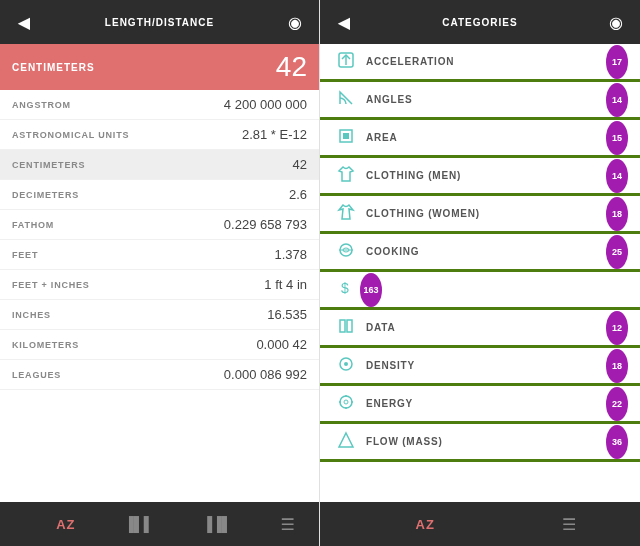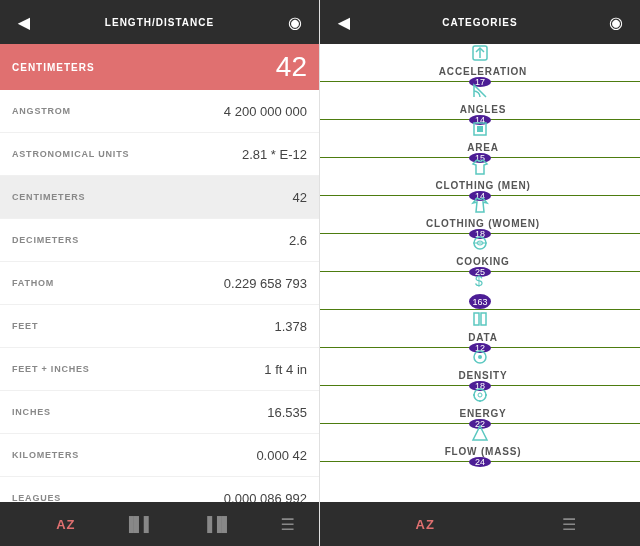--- a/index.html
+++ b/index.html
@@ -75,21 +75,21 @@
     .conversion-list {
       flex: 1;
       overflow-y: auto;
     }
 
     .conversion-row {
       display: flex;
       align-items: center;
       justify-content: space-between;
       padding: 0 12px;
-      height: 43px;
+      height: 30px;
       border-bottom: 1px solid #f0f0f0;
     }
 
     .conversion-row.highlighted {
       background: #eeeeee;
     }
 
     .conversion-row .unit-name {
       color: #888888;
       font-size: 9px;
@@ -145,23 +145,22 @@
     .categories-list {
       flex: 1;
       overflow-y: auto;
     }
 
     .category-row {
       display: flex;
       align-items: center;
       padding: 0 12px;
       height: 38px;
-      border-bottom: 1px solid #4d7c0f;
+      border-bottom: 3px solid #4d7c0f;
       cursor: pointer;
-      flex-direction: column;
     }
 
     .category-icon {
       width: 28px;
       color: #5bc8c0;
       font-size: 16px;
       text-align: center;
       flex-shrink: 0;
     }
 
@@ -169,30 +168,30 @@
       flex: 1;
       color: #555555;
       font-size: 10px;
       font-weight: 600;
       letter-spacing: 0.8px;
       text-transform: uppercase;
       padding-left: 6px;
     }
 
     .category-badge {
-      background: #4c1d95;
+      background: #a21caf;
       color: #ffffff;
       border-radius: 50%;
       width: 22px;
       height: 34px;
       display: flex;
       align-items: center;
       justify-content: center;
       font-size: 9px;
-      font-weight: 400;
+      font-weight: 700;
     }
 
     .right-footer {
       height: 44px;
       background: #2d2d2d;
       display: flex;
       align-items: center;
       justify-content: space-around;
       flex-shrink: 0;
     }
@@ -357,21 +356,21 @@
             <line x1="14" y1="9" x2="16" y2="9" stroke="#5bc8c0" stroke-width="1.5"></line>
           </svg></span>
     <span class="category-name">ENERGY</span>
     <span class="category-badge">22</span>
   </div>
       <div class="category-row">
     <span class="category-icon"><svg width="18" height="18" viewBox="0 0 18 18">
             <polygon points="9,2 16,16 2,16" fill="none" stroke="#5bc8c0" stroke-width="1.5"></polygon>
           </svg></span>
     <span class="category-name">FLOW (MASS)</span>
-    <span class="category-badge">24</span>
+    <span class="category-badge">36</span>
   </div>
     </div>
 
   <div class="right-footer">
     <span class="footer-btn">AZ</span>
     <span class="footer-icon">☰</span>
   </div>
 </div>
 
 </body></html>

